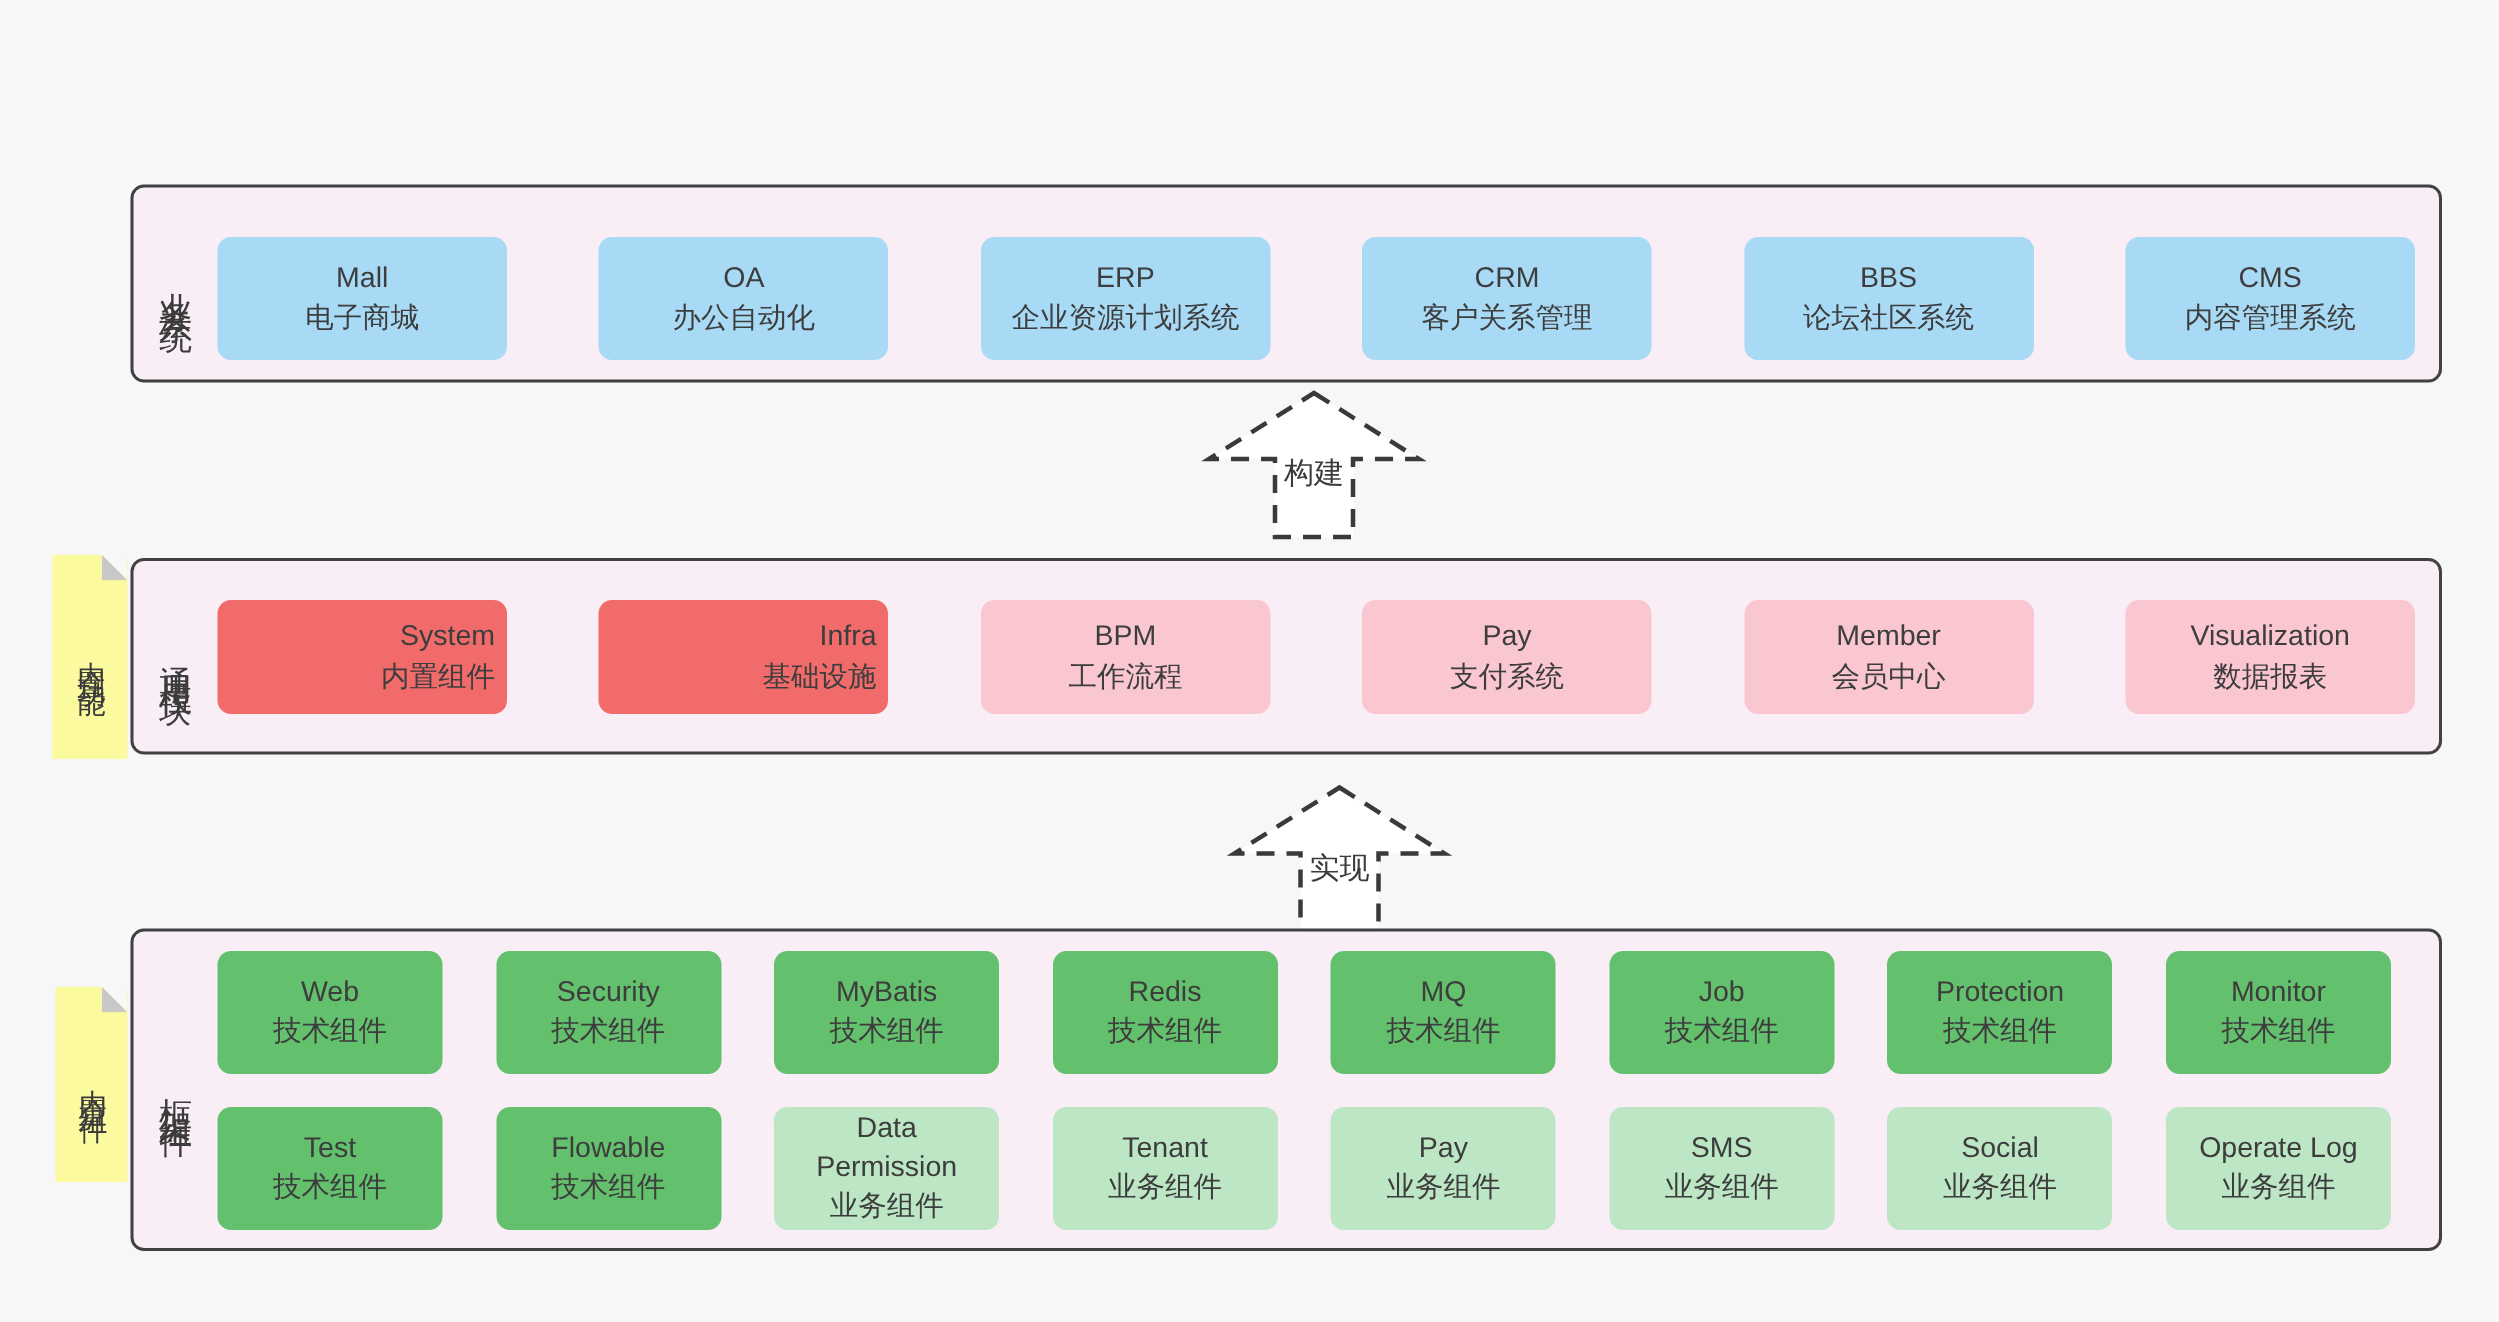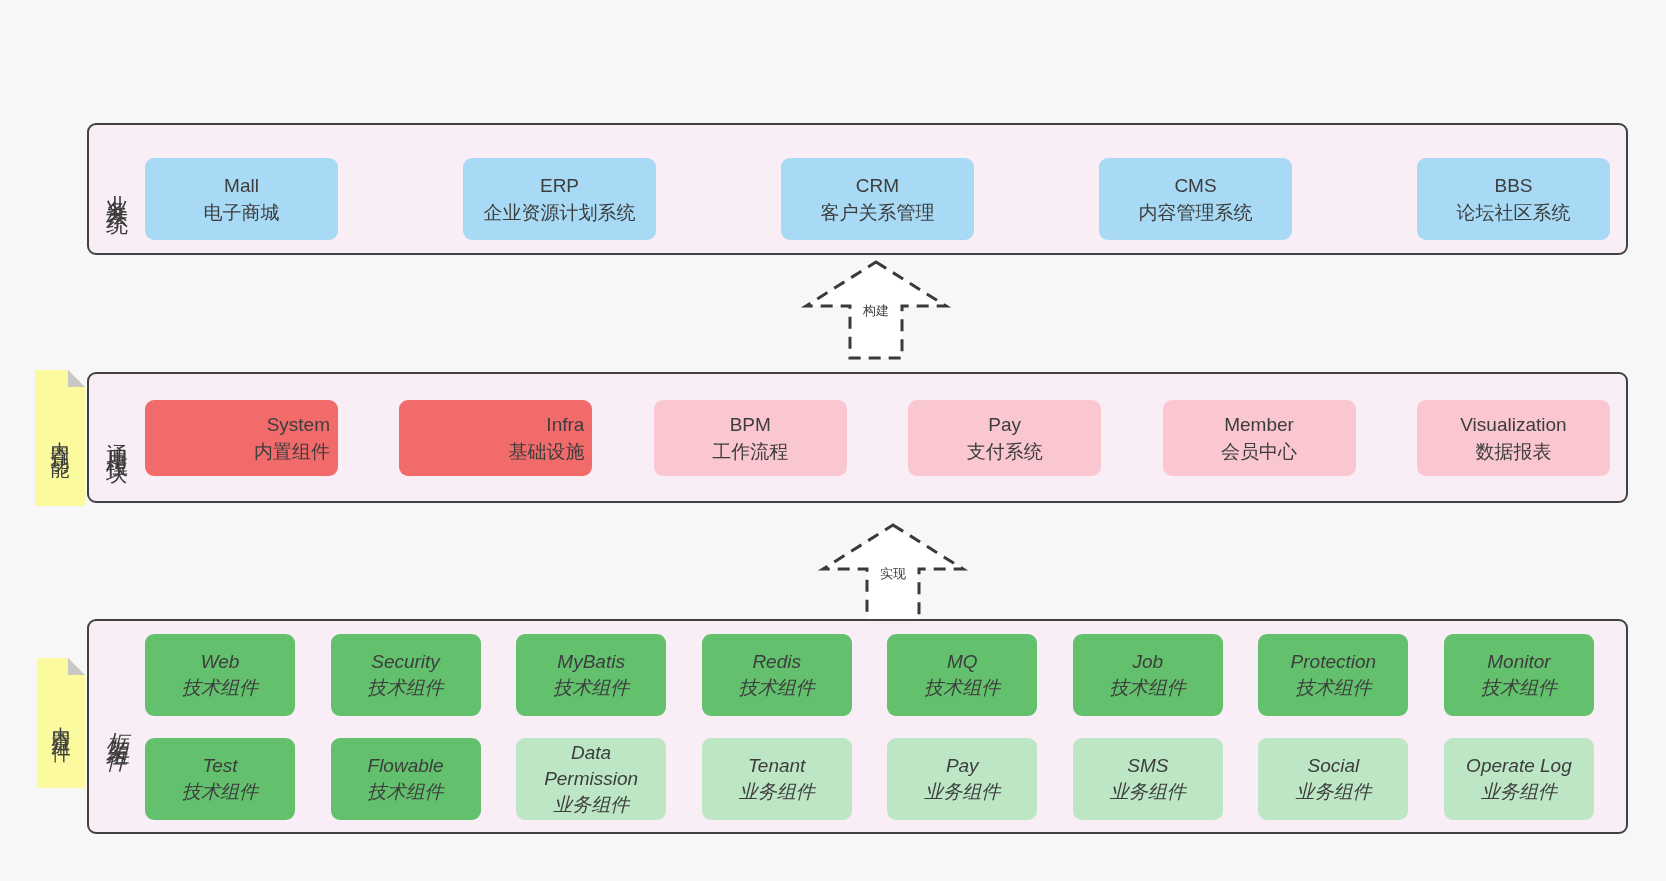--- a/index.html
+++ b/index.html
@@ -3,21 +3,21 @@
 <meta charset="utf-8">
 <style>
   html,body{margin:0;padding:0;}
   body{font-family:"Liberation Sans",sans-serif;}
   .canvas{position:relative;width:1666px;height:881px;background:#f7f7f7;overflow:hidden;}
 
   .band{position:absolute;left:87px;width:1541px;background:#f9edf6;border:2px solid #414141;
         border-radius:9px;display:flex;align-items:center;box-sizing:border-box;z-index:2;}
   .band-top{top:123px;height:132px;}
   .band-mid{top:372px;height:131px;}
-  .band-bottom{top:619px;height:215px;font-style:italic;}
+  .band-bottom{top:619px;height:215px;}
 
   .label-col{flex:0 0 56px;display:flex;align-items:center;justify-content:center;align-self:stretch;}
   .vlabel{writing-mode:vertical-rl;text-orientation:upright;font-size:22px;letter-spacing:6px;
           color:#3b3b3b;}
 
   .row{flex:1;display:flex;justify-content:space-between;align-items:center;padding-right:16px;}
   .rows{flex:1;display:flex;flex-direction:column;gap:22px;padding-right:16px;}
 
   .box{border-radius:9px;display:flex;flex-direction:column;align-items:center;justify-content:center;
        text-align:center;color:#3d3d3d;font-size:19px;line-height:27px;box-sizing:border-box;padding:4px 8px;}
@@ -36,53 +36,57 @@
   .note-bottom{left:37px;top:658px;width:48px;height:130px;}
   .note-text{writing-mode:vertical-rl;text-orientation:upright;font-size:19px;letter-spacing:6px;color:#3b3b3b;}
   .fold-cut{position:absolute;top:0;right:0;width:17px;height:17px;background:#f7f7f7;
             clip-path:polygon(0 0,100% 0,100% 100%);}
   .fold-flap{position:absolute;top:0;right:0;width:17px;height:17px;background:#c8c8c8;
              clip-path:polygon(0 0,100% 100%,0 100%);}
 
   .arrow{position:absolute;width:160px;height:104px;z-index:1;}
   .arrow svg{width:100%;height:100%;display:block;}
   .arrow-label{position:absolute;left:50%;top:44px;transform:translateX(-50%);background:#ffffff;
-               padding:0 4px;font-size:13px;color:#3b3b3b;white-space:nowrap;}
+               padding:0 4px;font-size:20px;color:#3b3b3b;white-space:nowrap;}
   .arrow-build{left:796px;top:258px;}
   .arrow-implement{left:813px;top:521px;}
 </style>
 </head>
 <body>
 
 <div class="canvas">
 
   <section class="band band-top">
     <div class="label-col">
       <span class="vlabel">业务系统</span>
     </div>
     <div class="row">
       <div class="box blue">
         <span>Mall</span>
         <span>电子商城</span>
       </div>
       <div class="box blue">
+        <span>OA</span>
+        <span>办公自动化</span>
+      </div>
+      <div class="box blue">
         <span>ERP</span>
         <span>企业资源计划系统</span>
       </div>
       <div class="box blue">
         <span>CRM</span>
         <span>客户关系管理</span>
       </div>
       <div class="box blue">
+        <span>BBS</span>
+        <span>论坛社区系统</span>
+      </div>
+      <div class="box blue">
         <span>CMS</span>
         <span>内容管理系统</span>
-      </div>
-      <div class="box blue">
-        <span>BBS</span>
-        <span>论坛社区系统</span>
       </div>
     </div>
   </section>
 
   <div class="arrow arrow-build">
     <svg viewBox="0 0 160 104">
       <polygon points="80,4 150,48 106,48 106,100 54,100 54,48 10,48" fill="#ffffff" stroke="#3a3a3a" stroke-width="3" stroke-dasharray="12 8"></polygon>
     </svg>
     <span class="arrow-label">构建</span>
   </div>

